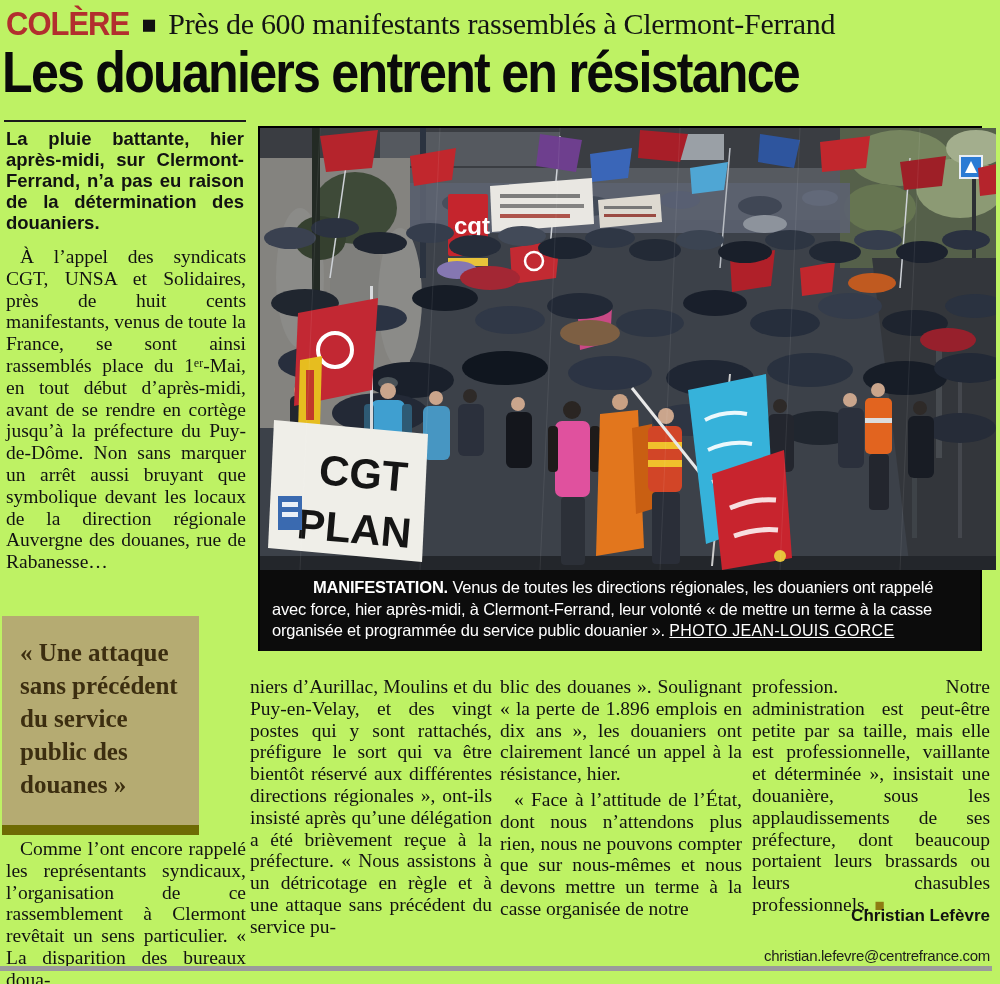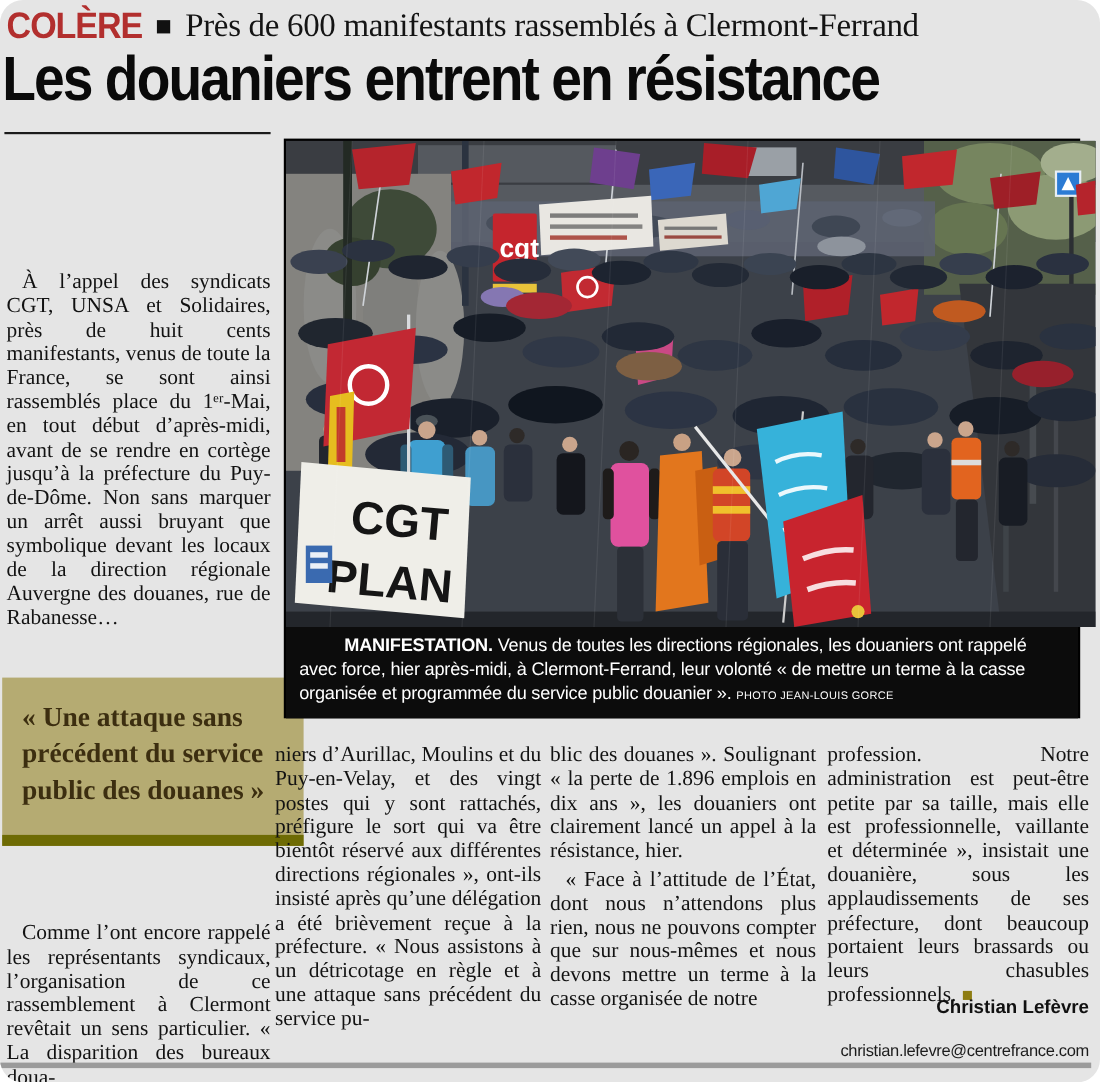--- a/index.html
+++ b/index.html
@@ -1,17 +1,17 @@
 <!DOCTYPE html>
 <html lang="fr"><head>
 <meta charset="utf-8">
 <style>
   html,body{margin:0;padding:0;background:#ffffff;}
-  .page{position:relative;width:1000px;height:984px;background:#e5e5e5;overflow:hidden;
-        font-family:"Liberation Serif", serif;color:#121212;border-radius:21px;}
+  .page{position:relative;width:1000px;height:984px;background:#bef264;overflow:hidden;
+        font-family:"Liberation Serif", serif;color:#121212;}
 
   
   .kicker{position:absolute;left:6px;top:6px;display:flex;align-items:center;gap:12px;white-space:nowrap;}
   .kicker-label{font-family:"Liberation Sans",sans-serif;font-weight:700;font-size:31px;
                 color:#b22f2e;letter-spacing:-1px;transform:scaleY(1.08);transform-origin:left center;}
   .kicker-sep{font-size:25px;color:#111;line-height:1;}
   .kicker-sub{font-size:30px;color:#141414;letter-spacing:-0.3px;}
 
   
   .headline{position:absolute;left:2px;top:44px;font-family:"Liberation Sans",sans-serif;
@@ -23,34 +23,34 @@
   
   .intro{position:absolute;left:6px;top:128px;width:238px;
          font-family:"Liberation Sans",sans-serif;font-weight:700;font-size:18.5px;
          line-height:21px;text-align:justify;color:#121212;}
   .para{font-size:19.5px;line-height:21.8px;text-align:justify;}
   .p1{position:absolute;left:6px;top:246px;width:240px;}
   .p2{position:absolute;left:6px;top:838px;width:240px;}
   .indent{text-indent:14px;display:block;}
 
   
-  .quote-box{position:absolute;left:2px;top:616px;width:274px;background:#b5ab72;
+  .quote-box{position:absolute;left:2px;top:616px;width:197px;background:#b5ab72;
              border-bottom:10px solid #6e6b04;box-sizing:border-box;
              padding:20px 14px 24px 18px;}
   .quote-text{font-family:"Liberation Serif",serif;font-weight:700;font-size:25px;
               line-height:33px;color:#3c2e10;}
 
   
   .photo-block{position:absolute;left:258px;top:126px;width:724px;background:#000;padding:2px 2px 0 2px;box-sizing:border-box;}
   .photo-svg{display:block;width:736px;height:442px;}
   .caption{background:#0c0c0c;color:#fff;padding:7px 12px 9px 12px;
            font-family:"Liberation Sans",sans-serif;font-size:16.5px;line-height:21.5px;
            letter-spacing:-0.2px;}
   .cap-label{font-weight:700;margin-left:41px;}
-  .cap-credit{font-size:10px;letter-spacing:0.3px;}
+  .cap-credit{font-size:16px;letter-spacing:0.3px;text-decoration:underline;}
 
   
   .bcol{position:absolute;top:676px;width:242px;}
   .c2{left:250px;}
   .c3{left:500px;}
   .c4{left:752px;width:238px;}
   .bcol p{margin:0;}
   .gap{height:4px;}
   .endmark{color:#8e7d12;font-size:17px;}
 
@@ -69,20 +69,21 @@
   <div class="kicker">
     <span class="kicker-label">COLÈRE</span>
     <span class="kicker-sep">■</span>
     <span class="kicker-sub">Près de 600 manifestants rassemblés à Clermont-Ferrand</span>
   </div>
 
   <h1 class="headline" style="margin:0;">Les douaniers entrent en résistance</h1>
 
   <div class="rule-top"></div>
 
+  <div class="intro">La pluie battante, hier après-midi, sur Clermont-Ferrand, n’a pas eu raison de la détermination des douaniers.</div>
   <div class="para p1">
       <span class="indent">À l’appel des syndicats CGT, UNSA et Solidaires, près de huit cents manifestants, venus de toute la France, se sont ainsi rassemblés place du 1ᵉʳ-Mai, en tout début d’après-midi, avant de se rendre en cortège jusqu’à la préfecture du Puy-de-Dôme. Non sans marquer un arrêt aussi bruyant que symbolique devant les locaux de la direction régionale Auvergne des douanes, rue de Rabanesse…</span>
     </div>
 
   <div class="quote-box">
     <div class="quote-text">« Une attaque sans précédent du service public des douanes »</div>
   </div>
 
   <div class="para p2">
       <span class="indent">Comme l’ont encore rappelé les représentants syndicaux, l’organisation de ce rassemblement à Clermont revêtait un sens particulier. « La disparition des bureaux doua-</span>

